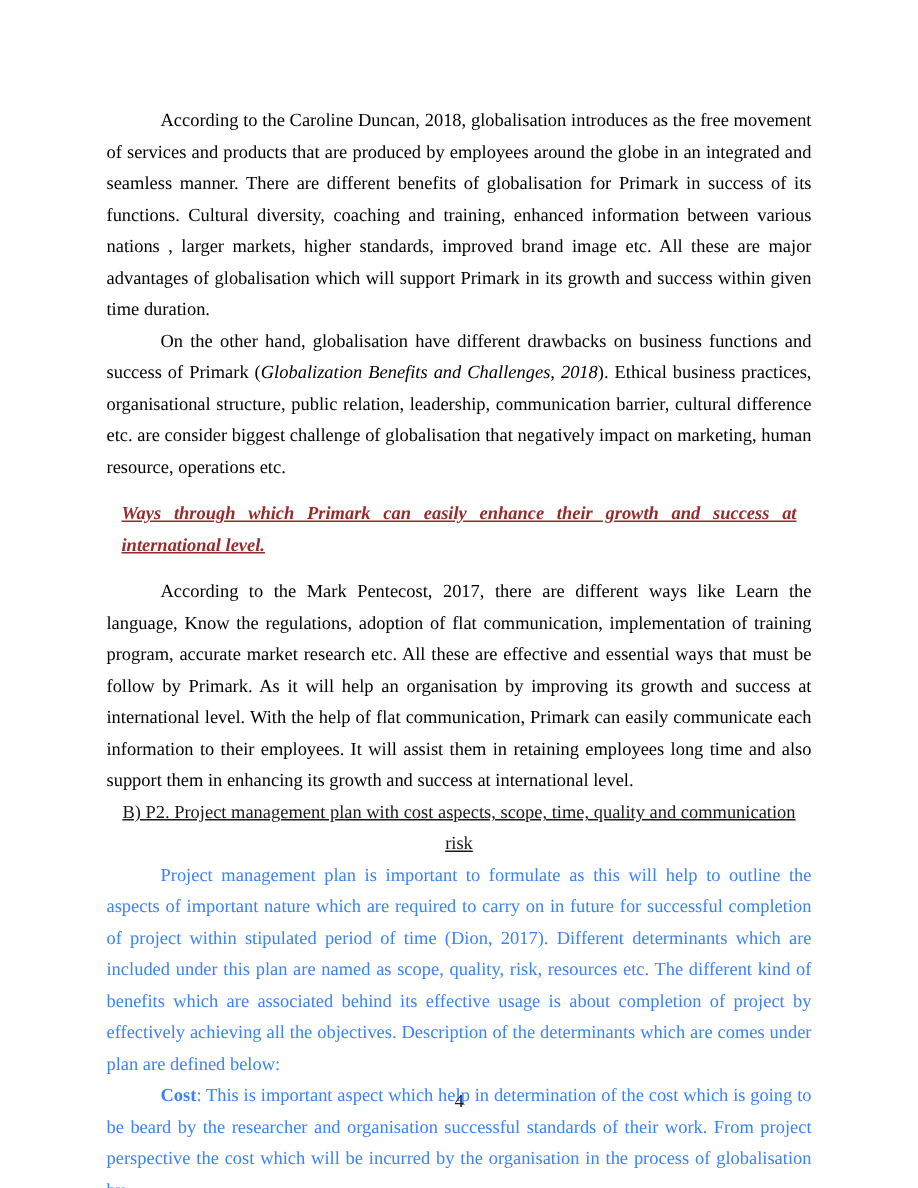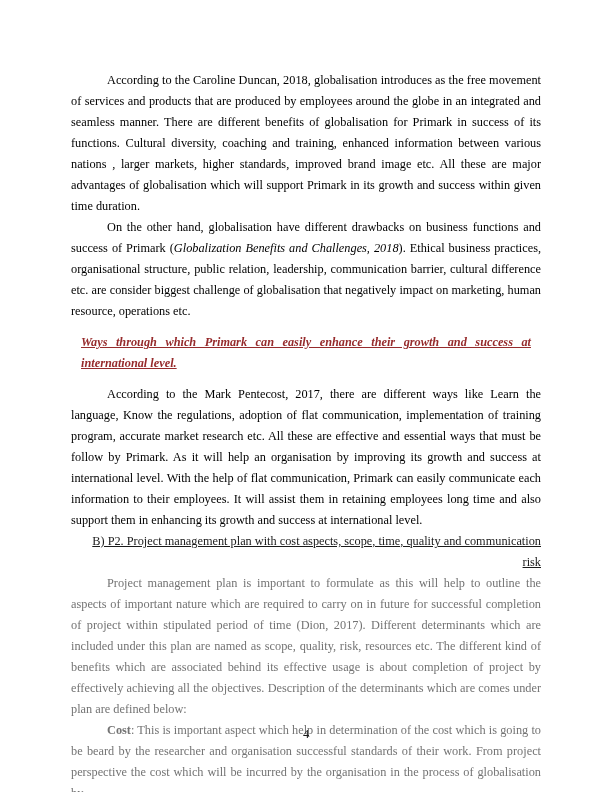--- a/index.html
+++ b/index.html
@@ -23,38 +23,38 @@
     }
     .para {
       margin: 0;
       font-size: 12.3px;
       line-height: 21px;
       text-align: justify;
       text-indent: 36px;
       color: #000000;
     }
     .para.black {
-      color: #737373;
+      color: #3b82f6;
     }
     .maroon-heading {
       margin: 10px;
       font-size: 12.3px;
       line-height: 21px;
       text-align: justify;
       text-indent: 0;
       color: #962B2C;
       font-weight: bold;
       font-style: italic;
       text-decoration: underline;
     }
     .black-heading {
       margin: 0;
       font-size: 12.3px;
       line-height: 21px;
-      text-align: right;
+      text-align: center;
       text-indent: 0;
       color: #1A1A1A;
       font-weight: normal;
       text-decoration: underline;
     }
     .citation-italic {
       font-style: italic;
     }
     .lead-bold {
       font-weight: bold;

